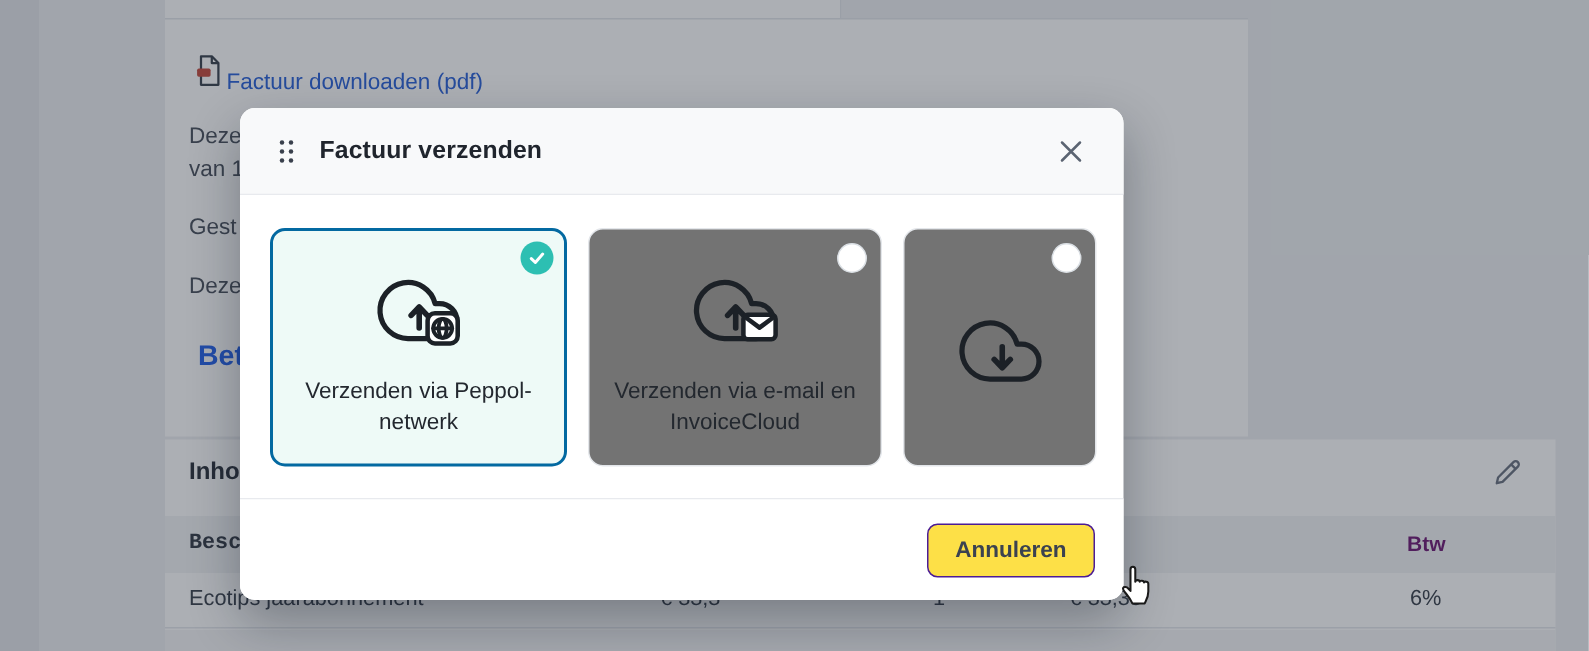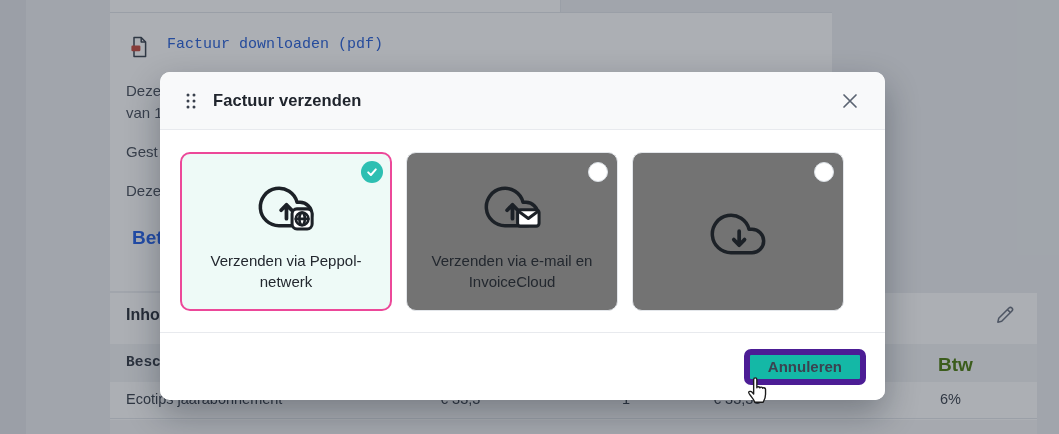--- a/index.html
+++ b/index.html
@@ -7,71 +7,71 @@
   body { font-family:"Liberation Sans", sans-serif; position:relative; background:#eef0f3; }
 
   
   .page { position:absolute; inset:0; z-index:0; }
   .gutter-strip { position:absolute; left:0; top:0; width:26px; height:434px; background:#e4e6ea; }
   .top-card { position:absolute; left:110px; top:0; width:722px; height:291px; background:#ffffff; }
   .top-card .hline { position:absolute; left:0; right:0; top:12px; border-top:1px solid #e3e6ea; }
   .top-card .vline { position:absolute; left:450px; top:0; height:12px; border-left:1px solid #e3e6ea; }
   .top-card .cell-tint { position:absolute; left:451px; right:0; top:0; height:12px; background:#eef0f2; }
 
-  .dl-link { position:absolute; left:19px; top:36px; display:flex; align-items:flex-start; gap:18px;font-family:Liberation Mono, monospace; }
+  .dl-link { position:absolute; left:19px; top:36px; display:flex; align-items:flex-end; gap:2px; }
   .dl-link .lbl { color:#2b62d9; font-size:15px; font-weight:500; white-space:nowrap; }
 
   .info-line { position:absolute; left:16px; color:#4a515d; font-size:15px; white-space:nowrap; }
   .pay-link { position:absolute; left:22px; top:227px; color:#2563eb; font-size:19px; font-weight:700; white-space:nowrap; }
 
   .bottom-card { position:absolute; left:110px; top:293px; width:927px; height:141px; background:#ffffff; }
   .bottom-card .section-title { position:absolute; left:16px; top:13px; font-size:16px; font-weight:700; color:#2c323c; white-space:nowrap; }
   .bottom-card .edit-btn { position:absolute; left:884px; top:11px; width:22px; height:22px; }
   .bottom-card .thead-stripe { position:absolute; left:0; right:0; top:51px; height:38px; background:#f3f4f6; }
   .th-desc { position:absolute; left:16px; top:61px; font-size:14.5px; font-weight:700; color:#353c47;font-family:Liberation Mono, monospace; }
-  .th-btw  { position:absolute; left:828px; top:61px; font-size:19px; font-weight:700; color:#4d7c0f; }
+  .th-btw  { position:absolute; left:828px; top:61px; font-size:14px; font-weight:700; color:#701a75; }
   .trow { position:absolute; left:0; right:0; top:89px; height:37px; border-bottom:1px solid #e5e8ec; }
   .td { position:absolute; top:9px; font-size:14.5px; color:#3c434e; white-space:nowrap; }
   .td-desc { left:16px; }
   .td-price { left:330px; }
   .td-qty { left:512px; }
   .td-amount { left:603px; }
   .td-btw { left:830px; }
   .trow-next { position:absolute; left:0; right:0; top:127px; bottom:0; background:#f5f6f8; }
 
   
   .overlay { position:absolute; inset:0; background:rgba(30,39,51,0.37); z-index:10; }
 
   
-  .modal { position:absolute; left:160px; top:72px; width:725px; height:328px; z-index:20;
+  .modal { position:absolute; left:160px; top:72px; width:589px; height:328px; z-index:20;
            background:#fff; border-radius:10px; box-shadow:0 14px 34px rgba(10,18,30,.32);
            display:flex; flex-direction:column; }
   .modal-header { height:58px; flex:0 0 58px; background:#f8f9fa; border-bottom:1px solid #e8eaee;
                   border-radius:10px 10px 0 0; display:flex; align-items:center; padding:0 24px; }
   .grip { width:14px; height:20px; margin-right:15px; cursor:grab; display:flex; align-items:center; }
   .modal-title { font-size:16.5px; font-weight:700; color:#20252d; letter-spacing:.1px; }
   .close-btn { margin-left:auto; width:22px; height:22px; display:flex; align-items:center; justify-content:center; cursor:pointer; }
 
   .modal-body { flex:1; display:flex; gap:14px; padding:22px 18px 0 20px; align-items:flex-start; }
   .option-card { position:relative; width:212px; height:159px; background:#737373; border:1px solid #e3e6ea;
                  border-radius:10px; display:flex; flex-direction:column; align-items:center;
                  justify-content:center; cursor:pointer; }
-  .option-card.selected { border:2px solid #ec4899; background:#eefaf7; }
+  .option-card.selected { border:2px solid #0369a1; background:#eefaf7; }
   .radio { position:absolute; top:9px; right:9px; width:20px; height:20px; border:1.5px solid #dadfe4;
            border-radius:50%; background:#fff; }
   .check-badge { position:absolute; top:7px; right:7px; width:22px; height:22px; border-radius:50%;
                  background:#2dbfb2; display:flex; align-items:center; justify-content:center; }
   .option-icon { height:62px; display:flex; align-items:center; justify-content:center; margin-top:4px; }
   .option-label { margin-top:12px; width:194px; text-align:center; font-size:15px; line-height:21px; color:#23282f; }
 
   .modal-footer { flex:0 0 68px; border-top:1px solid #e8eaee; background:#fff; border-radius:0 0 10px 10px;
                   display:flex; align-items:center; justify-content:flex-end; gap:12px; padding:0 19px; }
   .btn { height:36px; border-radius:7px; font-size:15px; font-weight:700; padding:0 18px;
          font-family:"Liberation Sans", sans-serif; cursor:pointer; }
-  .btn-secondary { background:#14b8a6; border:6px solid #4c1d95; color:#3b4250; }
+  .btn-secondary { background:#fde047; border:1px solid #4c1d95; color:#3b4250; }
   .btn-primary { background:#0f857b; border:1px solid #0f857b; color:#fff; }
 
   .cursor { position:absolute; left:744px; top:372px; z-index:30; pointer-events:none; }
 </style>
 </head>
 <body>
 
 <div class="page">
   <div class="gutter-strip"></div>
 

